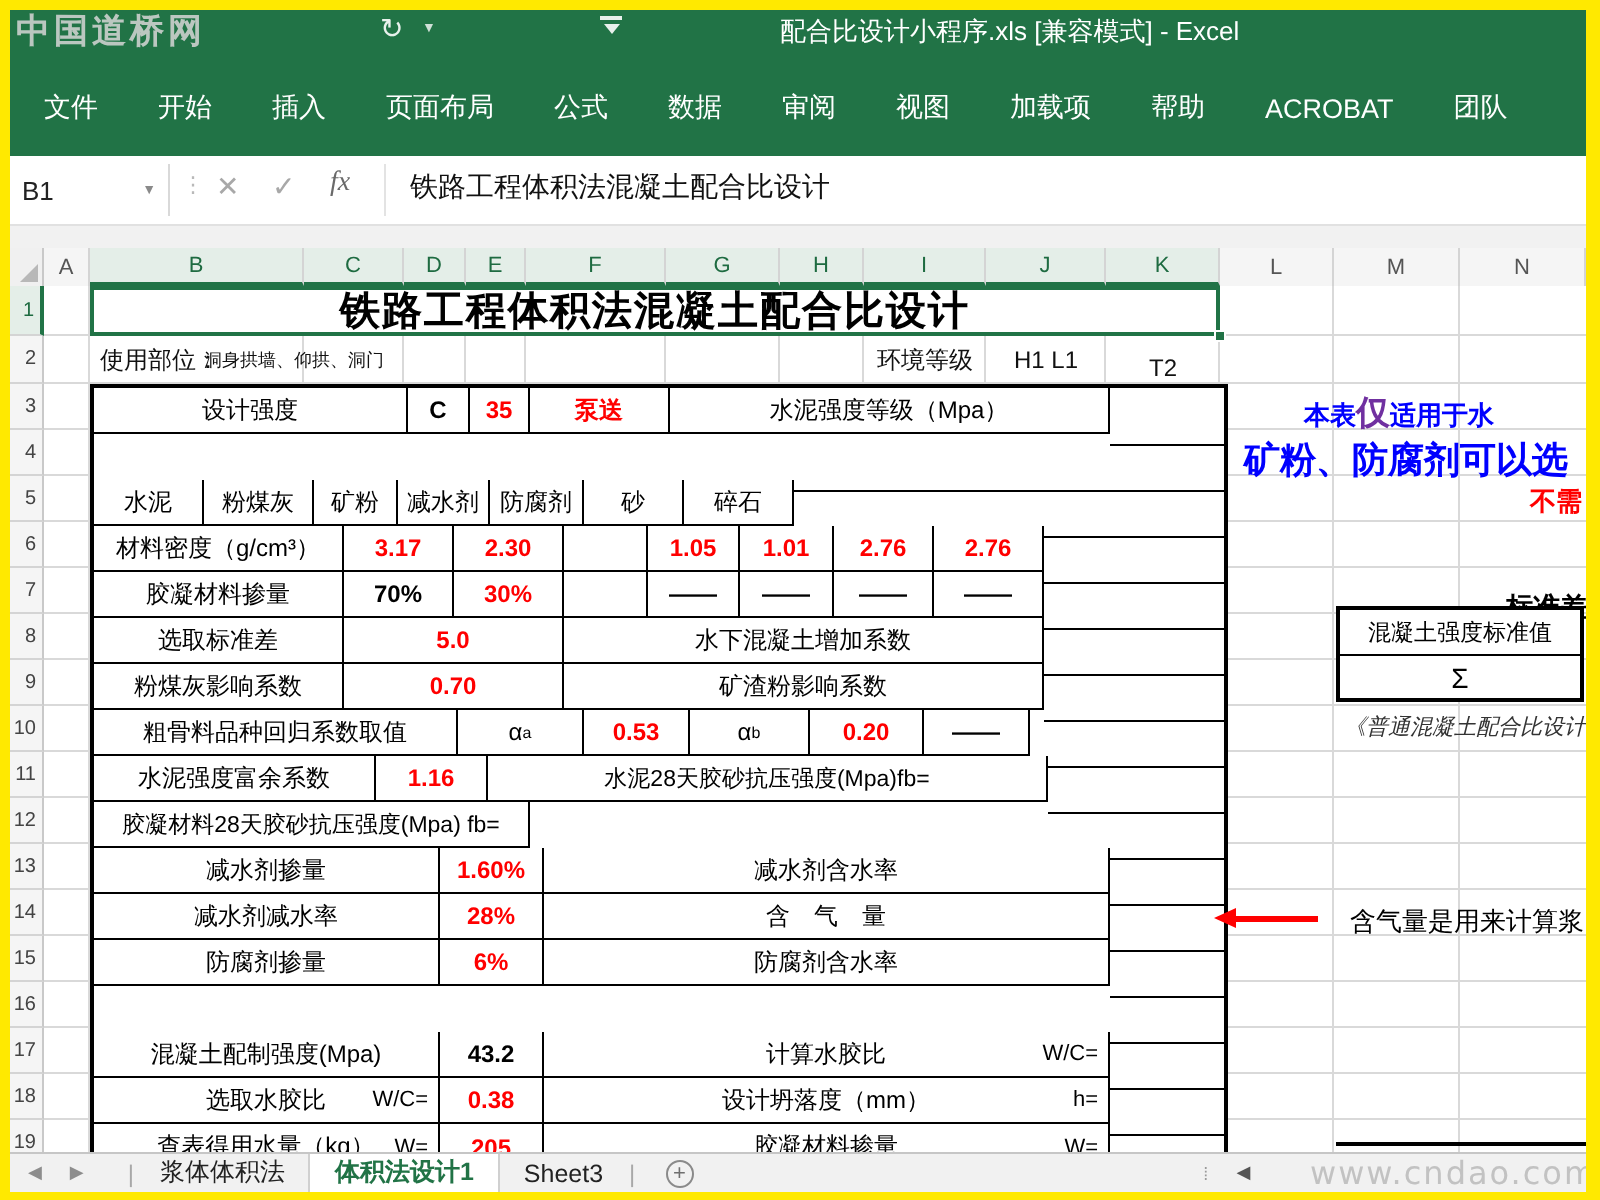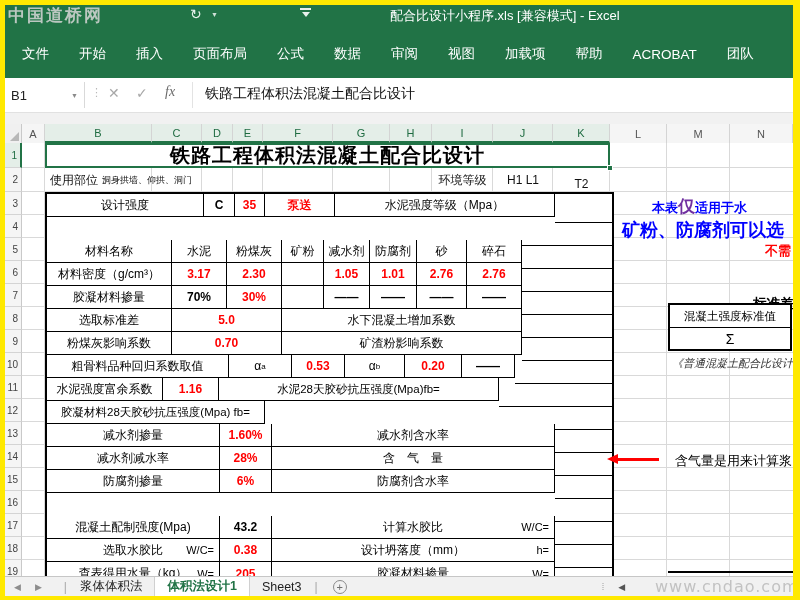--- a/index.html
+++ b/index.html
@@ -166,21 +166,20 @@
         <div class="td val" style="width:31px">C</div>
         <div class="td red" style="width:30px">35</div>
         <div class="td red" style="width:70px">泵送</div>
         <div class="td" style="width:220px">水泥强度等级（Mpa）</div>
         <div class="td red" style="flex:1">42.5</div>
       </div>
       <div class="tr">
         <div class="td sec" style="width:565px">一、基本数据</div>
       </div>
       <div class="tr">
-        <div class="td" style="width:125px">材料名称</div>
         <div class="td" style="width:55px">水泥</div>
         <div class="td" style="width:55px">粉煤灰</div>
         <div class="td" style="width:42px">矿粉</div>
         <div class="td" style="width:46px">减水剂</div>
         <div class="td" style="width:47px">防腐剂</div>
         <div class="td" style="width:50px">砂</div>
         <div class="td" style="width:55px">碎石</div>
         <div class="td" style="flex:1"></div>
       </div>
       <div class="tr">
@@ -226,21 +225,21 @@
         <div class="td red" style="width:53px">0.53</div>
         <div class="td" style="width:60px">
             <span>α</span>
             <sub>b</sub>
           </div>
         <div class="td red" style="width:57px">0.20</div>
         <div class="td val" style="width:53px">——</div>
         <div class="td val" style="flex:1">——</div>
       </div>
       <div class="tr">
-        <div class="td" style="width:116px">水泥强度富余系数</div>
+        <div class="td" style="width:141px">水泥强度富余系数</div>
         <div class="td red" style="width:56px">1.16</div>
         <div class="td sm" style="width:280px">水泥28天胶砂抗压强度(Mpa)fb=</div>
         <div class="td val" style="flex:1">49.3</div>
       </div>
       <div class="tr">
         <div class="td sm" style="width:218px">胶凝材料28天胶砂抗压强度(Mpa) fb=</div>
         <div class="td val" style="flex:1">34.5</div>
       </div>
       <div class="tr">
         <div class="td" style="width:173px">减水剂掺量</div>

